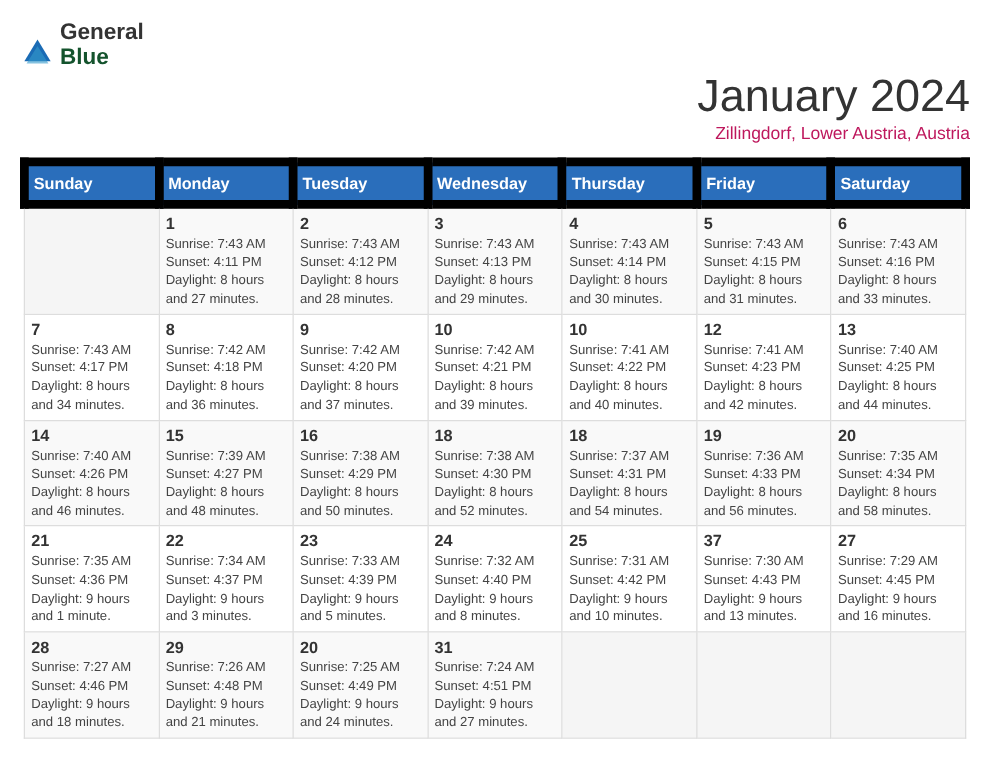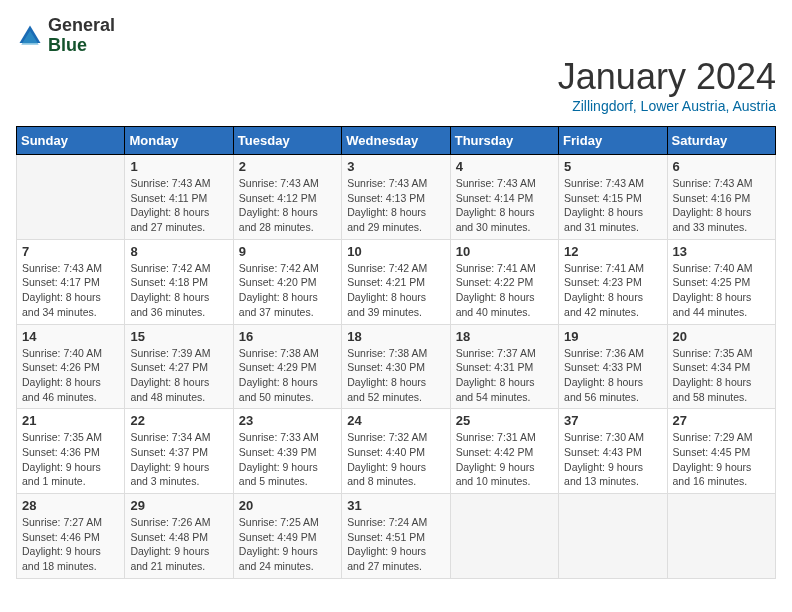--- a/index.html
+++ b/index.html
@@ -11,21 +11,21 @@
       padding: 16px;
     }
     .header {
       display: flex;
       justify-content: space-between;
       align-items: flex-start;
       margin-bottom: 12px;
     }
     .logo {
       display: flex;
-      align-items: center;
+      align-items: flex-end;
       gap: 4px;
     }
     .logo-text {
       font-size: 18px;
       font-weight: bold;
       line-height: 1.1;
     }
     .logo-text .general { color: #333; }
     .logo-text .blue { color: #14532d; }
     .logo-icon {
@@ -36,35 +36,35 @@
       text-align: right;
       margin-top: 40px;
     }
     .month-title {
       font-size: 36px;
       color: #333;
       font-weight: normal;
     }
     .location {
       font-size: 14px;
-      color: #0369a1;
+      color: #be185d;
     }
     .calendar {
       width: 100%;
       border-collapse: collapse;
       font-size: 11px;
     }
     .calendar thead th {
       background-color: #2a6ebb;
       color: #fff;
       padding: 6px 4px;
       text-align: left;
       font-size: 13px;
       font-weight: bold;
-      border: 1px solid #000000;
+      border: 7px solid #000000;
     }
     .calendar tbody td {
       border: 1px solid #ddd;
       vertical-align: top;
       padding: 4px 5px;
       width: 108px;
       min-height: 80px;
       background: #fff;
     }
     .calendar tbody tr:nth-child(odd) td {

